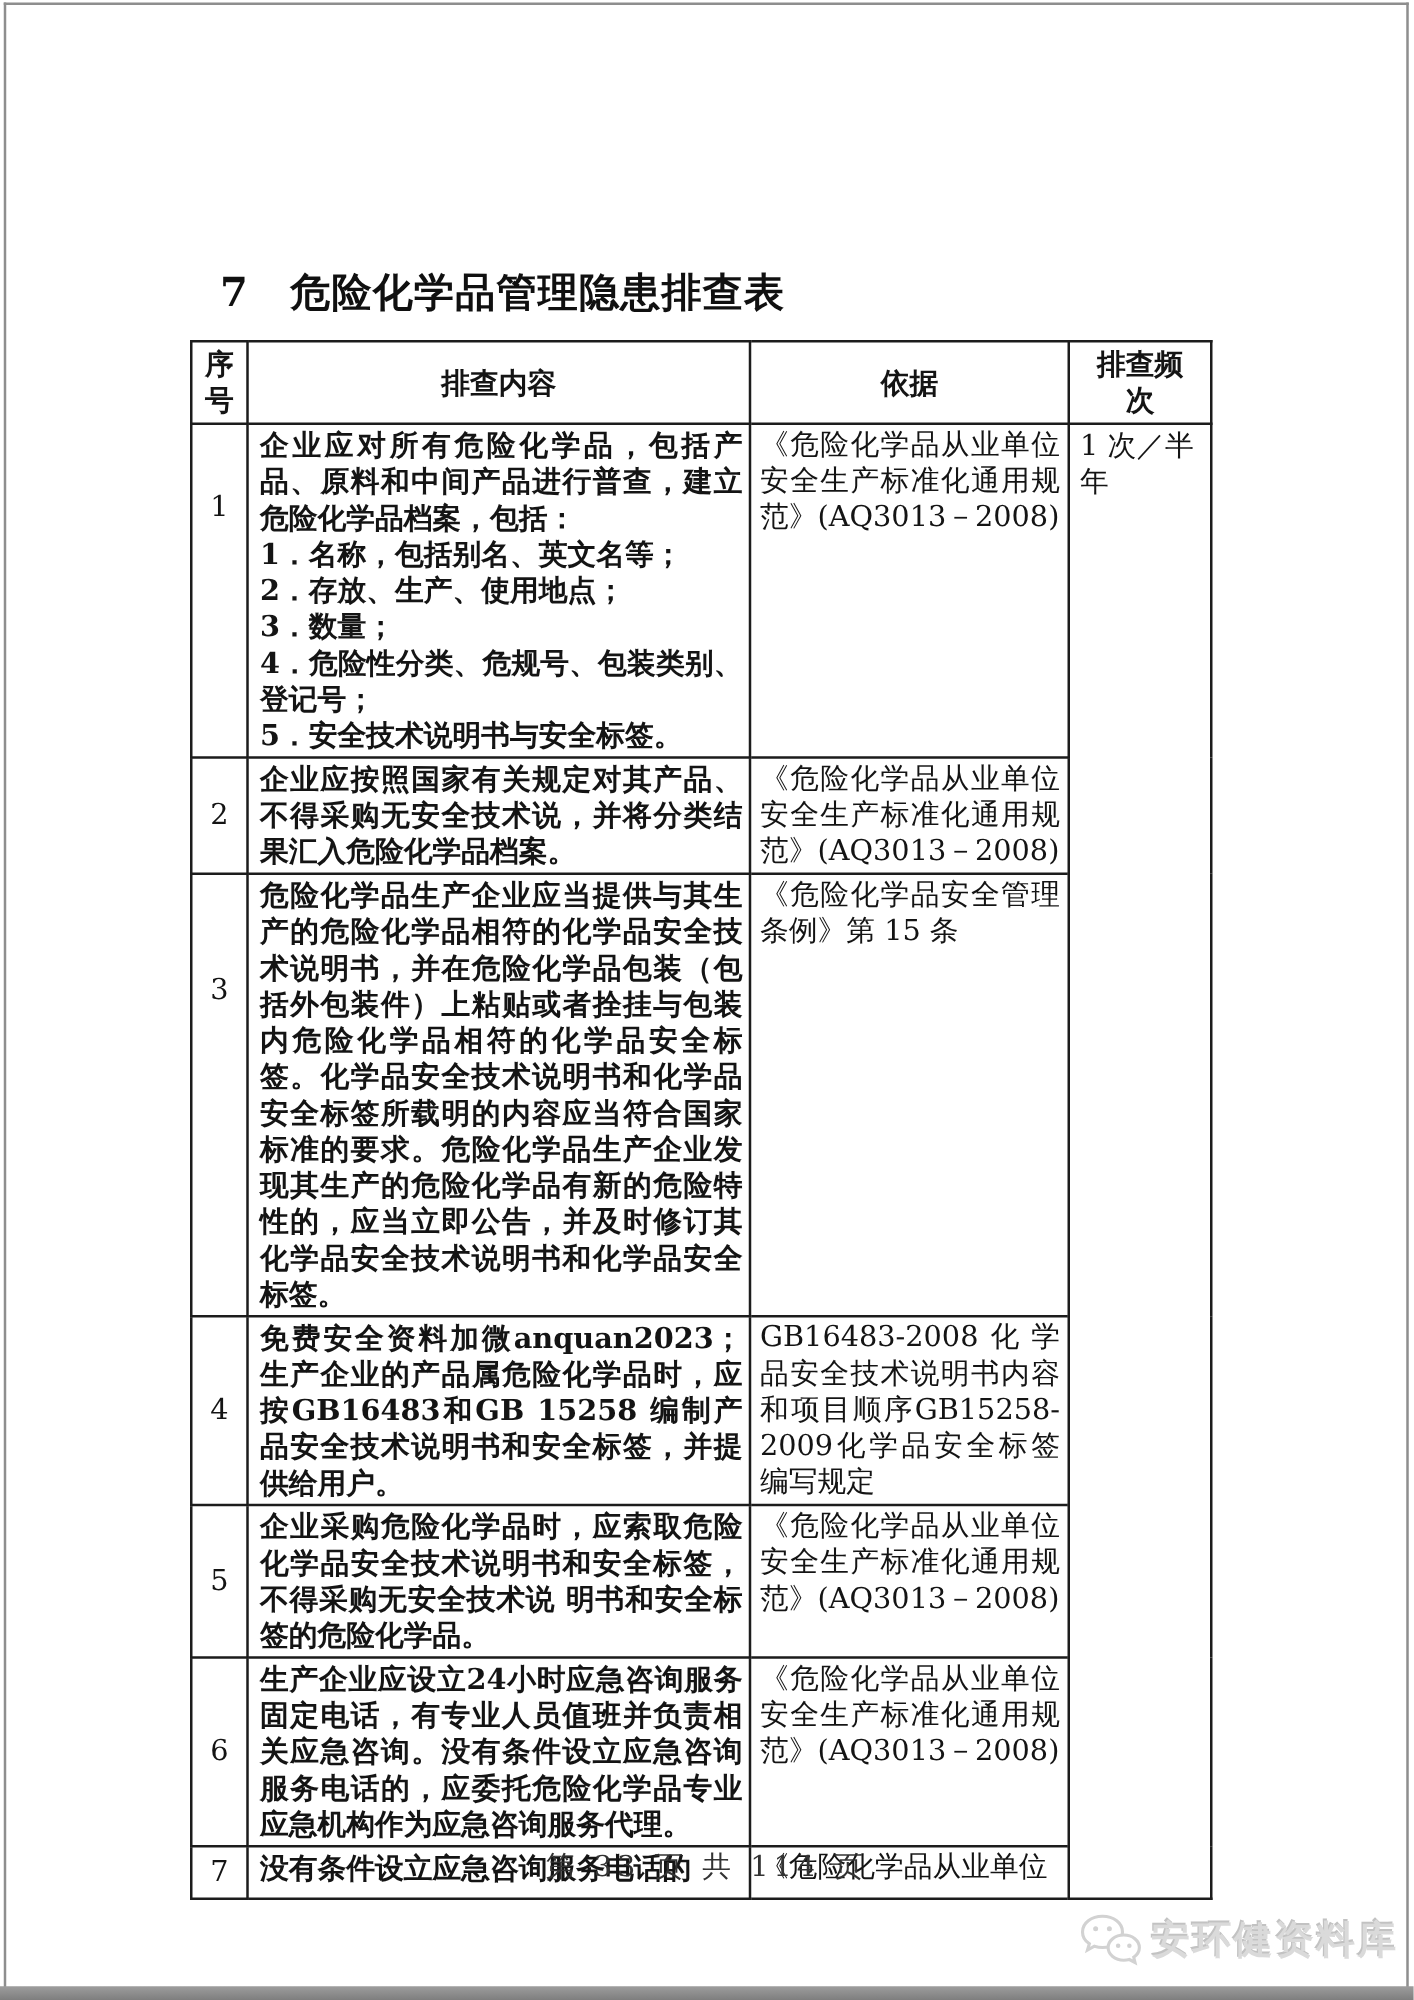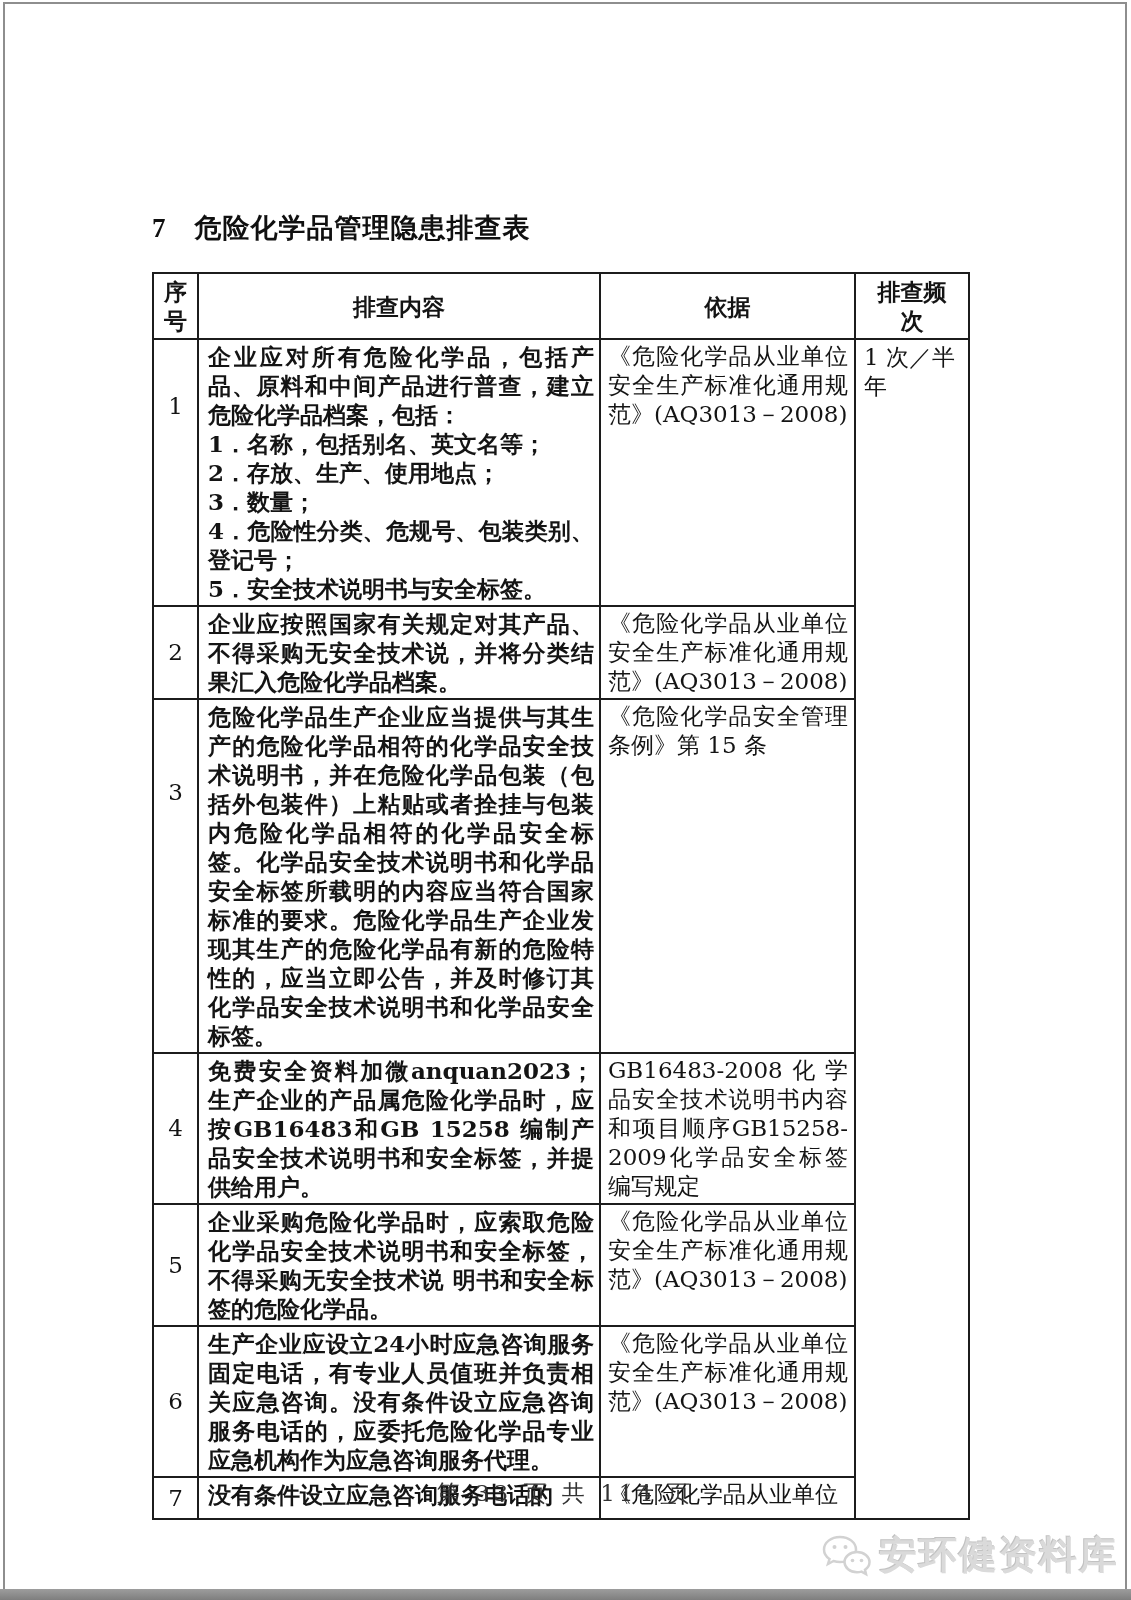--- a/index.html
+++ b/index.html
@@ -10,22 +10,22 @@
   }
   .frame{
     position:absolute;left:3px;top:2px;right:4px;bottom:10px;
     border:2px solid #8e8e8e;border-bottom:none;pointer-events:none;
   }
   .bottom-bar{
     position:absolute;left:0;right:0;bottom:0;height:11px;
     background:linear-gradient(#9d9d9d,#7e7e7e);
   }
   .title{
-    position:absolute;left:152px;top:192px;
-    font-size:27px;font-weight:bold;color:#101010;letter-spacing:1px;font-family:Liberation Serif, serif;
+    position:absolute;left:176px;top:192px;
+    font-size:32px;font-weight:bold;color:#101010;letter-spacing:1px;
   }
   table.inspection{
     position:absolute;left:152px;top:272px;width:816px;
     border-collapse:collapse;table-layout:fixed;
   }
   table.inspection th, table.inspection td{
     border:2px solid #1c1c1c;font-size:23px;line-height:29px;color:#141414;
     overflow:hidden;
   }
   table.inspection th{
@@ -51,21 +51,21 @@
   tr.r5{height:115px;}
   tr.r6{height:147px;}
   tr.r7{height:42px;}
   .footer{
     position:absolute;left:0;top:1478px;width:100%;text-align:center;
     font-size:23px;color:#333;letter-spacing:4px;
   }
   .watermark{
     position:absolute;top:1530px;right:12px;
     display:flex;align-items:center;gap:7px;
-    color:#dadada;font-size:38px;font-weight:bold;letter-spacing:2px;
+    color:#dadada;font-size:31px;font-weight:bold;letter-spacing:2px;
     font-family:"DejaVu Sans","Liberation Sans",sans-serif;
     text-shadow:-1px -1px 0 #c2c2c2, 1px 1px 0 #ffffff;
     user-select:none;
   }
   .watermark svg{display:block;}
 </style>
 </head>
 <body>
 
 <div class="frame"></div>

